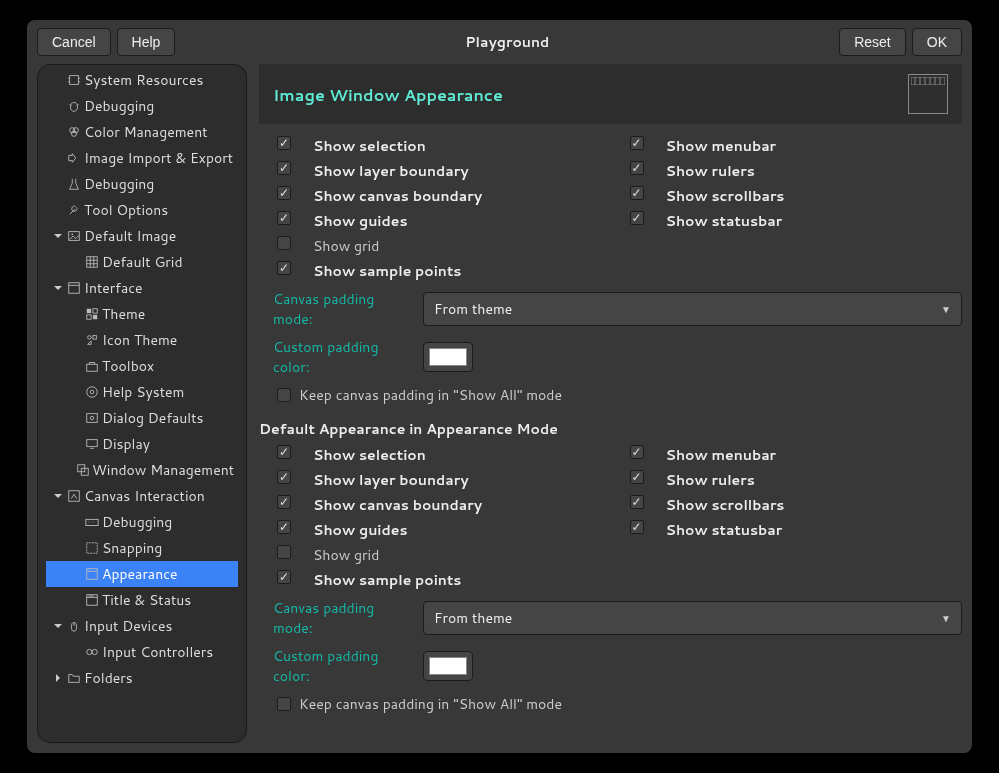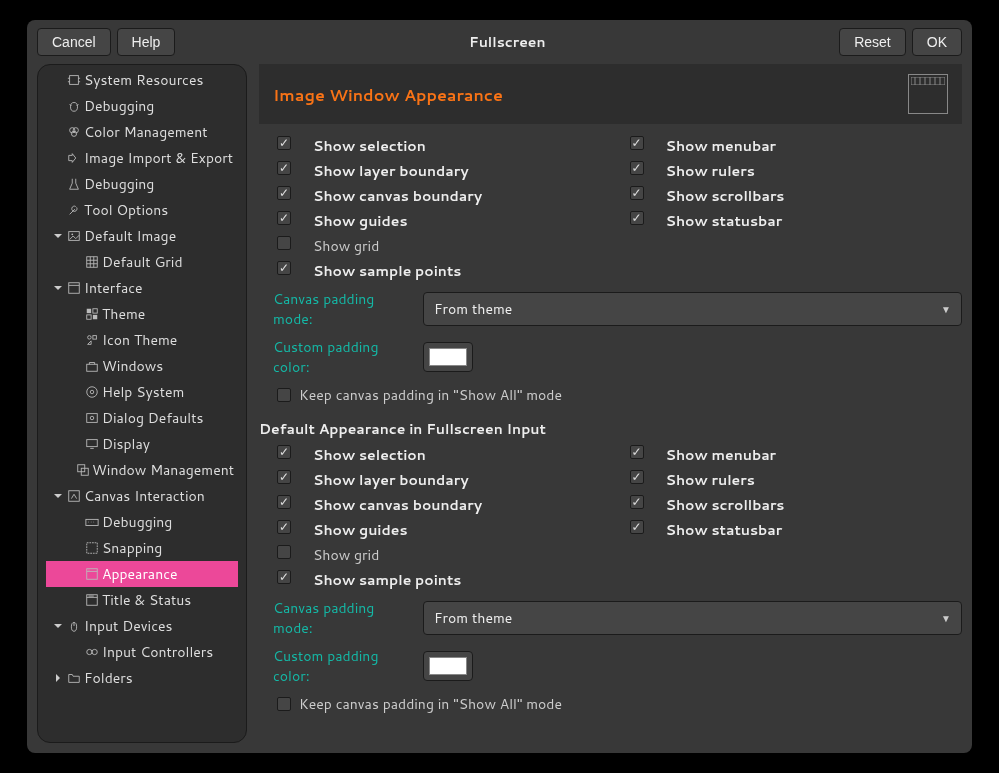--- a/index.html
+++ b/index.html
@@ -62,21 +62,21 @@
   display: flex;
   align-items: center;
   padding: 3px 4px 3px 6px;
   cursor: pointer;
   white-space: nowrap;
   font-size: 14px;
   color: #ddd;
   min-height: 25px;
 }
 .tree-item.selected {
-  background: #ec4899;
+  background: #3b82f6;
   color: #fff;
   text-align: right;
 }
 .tree-item .expander {
   width: 12px;
   height: 12px;
   margin-right: 2px;
   display: inline-flex;
   align-items: center;
   justify-content: center;
@@ -101,21 +101,21 @@
   background: #2d2d2d;
   display: flex;
   align-items: center;
   justify-content: space-between;
   padding: 10px 14px;
   margin-bottom: 12px;
 }
 .page-header h2 {
   font-size: 16px;
   font-weight: bold;
-  color: #f97316;
+  color: #5eead4;
 }
 .page-header .page-icon {
   width: 40px;
   height: 40px;
   border: 1px solid #888;
   display: flex;
   align-items: flex-start;
   justify-content: center;
   padding-top: 2px;
 }
@@ -213,21 +213,21 @@
 svg { display: block; }
 </style>
 </head>
 <body>
 
 <div class="dialog">
 
   <div class="header">
     <button class="btn">Cancel</button>
     <button class="btn">Help</button>
-    <div class="title">Fullscreen</div>
+    <div class="title">Playground</div>
     <button class="btn">Reset</button>
     <button class="btn">OK</button>
   </div>
 
   <div class="content">
 
     <div class="sidebar" id="sidebar">
         <div class="tree-item">
           <span class="spacer" style="width:0px"></span>
           <span class="expander"></span>
@@ -368,21 +368,21 @@
         </div>
         <div class="tree-item">
           <span class="spacer" style="width:18px"></span>
           <span class="expander"></span>
           <span class="tree-icon">
             <svg width="14" height="14" viewBox="0 0 16 16">
               <rect x="2" y="6" width="12" height="8" fill="none" stroke="#bbb"></rect>
               <path d="M5 6 L5 4 L11 4 L11 6" fill="none" stroke="#bbb"></path>
             </svg>
           </span>
-          <span>Windows</span>
+          <span>Toolbox</span>
         </div>
         <div class="tree-item">
           <span class="spacer" style="width:18px"></span>
           <span class="expander"></span>
           <span class="tree-icon">
             <svg width="14" height="14" viewBox="0 0 16 16">
               <circle cx="8" cy="8" r="6" fill="none" stroke="#bbb"></circle>
               <circle cx="8" cy="8" r="2" fill="none" stroke="#bbb"></circle>
             </svg>
           </span>
@@ -602,21 +602,21 @@
       <div class="color-swatch-btn">
         <div class="color-swatch" style="background:#ffffff"></div>
       </div>
     </div>
     <div class="form-row" style="padding-left:18px">
       <span class="checkbox"></span>
       <span class="check-label unchecked">Keep canvas padding in "Show All" mode</span>
     </div>
   </div>
           <div class="section">
-    <div class="section-title">Default Appearance in Fullscreen Input</div>
+    <div class="section-title">Default Appearance in Appearance Mode</div>
     <div class="check-grid">
       <div class="check-col">
                 <div class="check-row">
     <span class="checkbox checked"></span>
     <span class="check-label">Show selection</span>
   </div>
                 <div class="check-row">
     <span class="checkbox checked"></span>
     <span class="check-label">Show layer boundary</span>
   </div>

